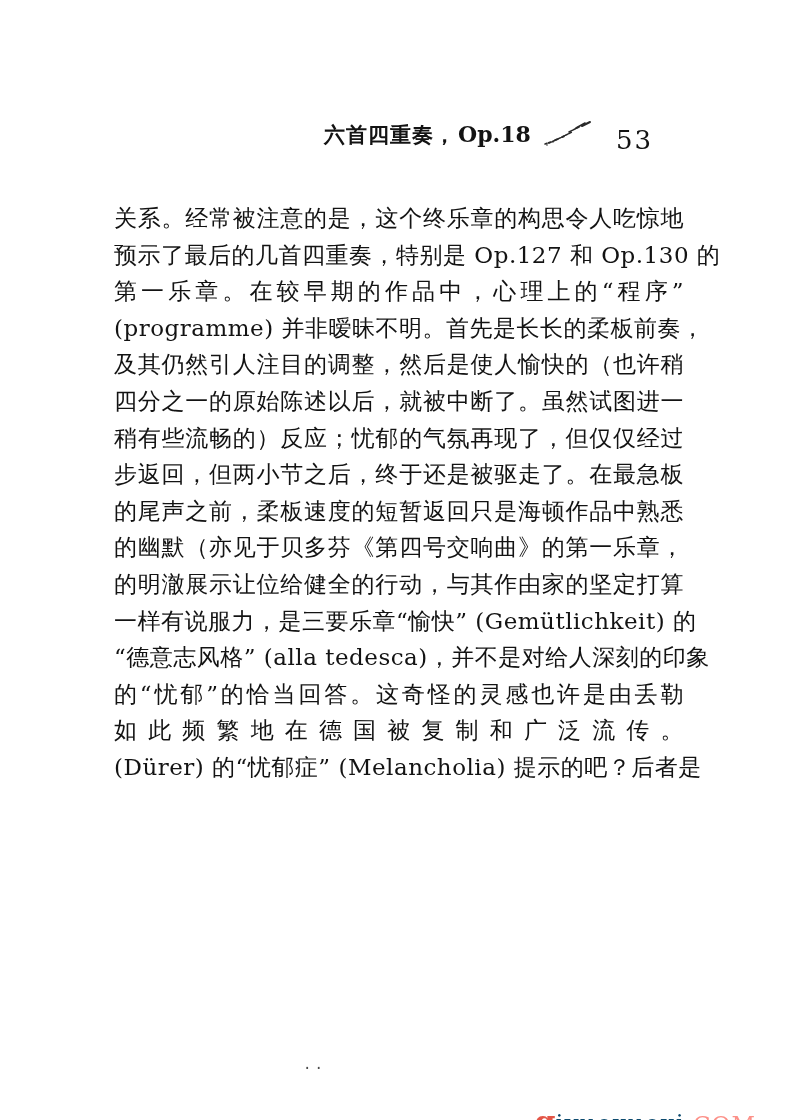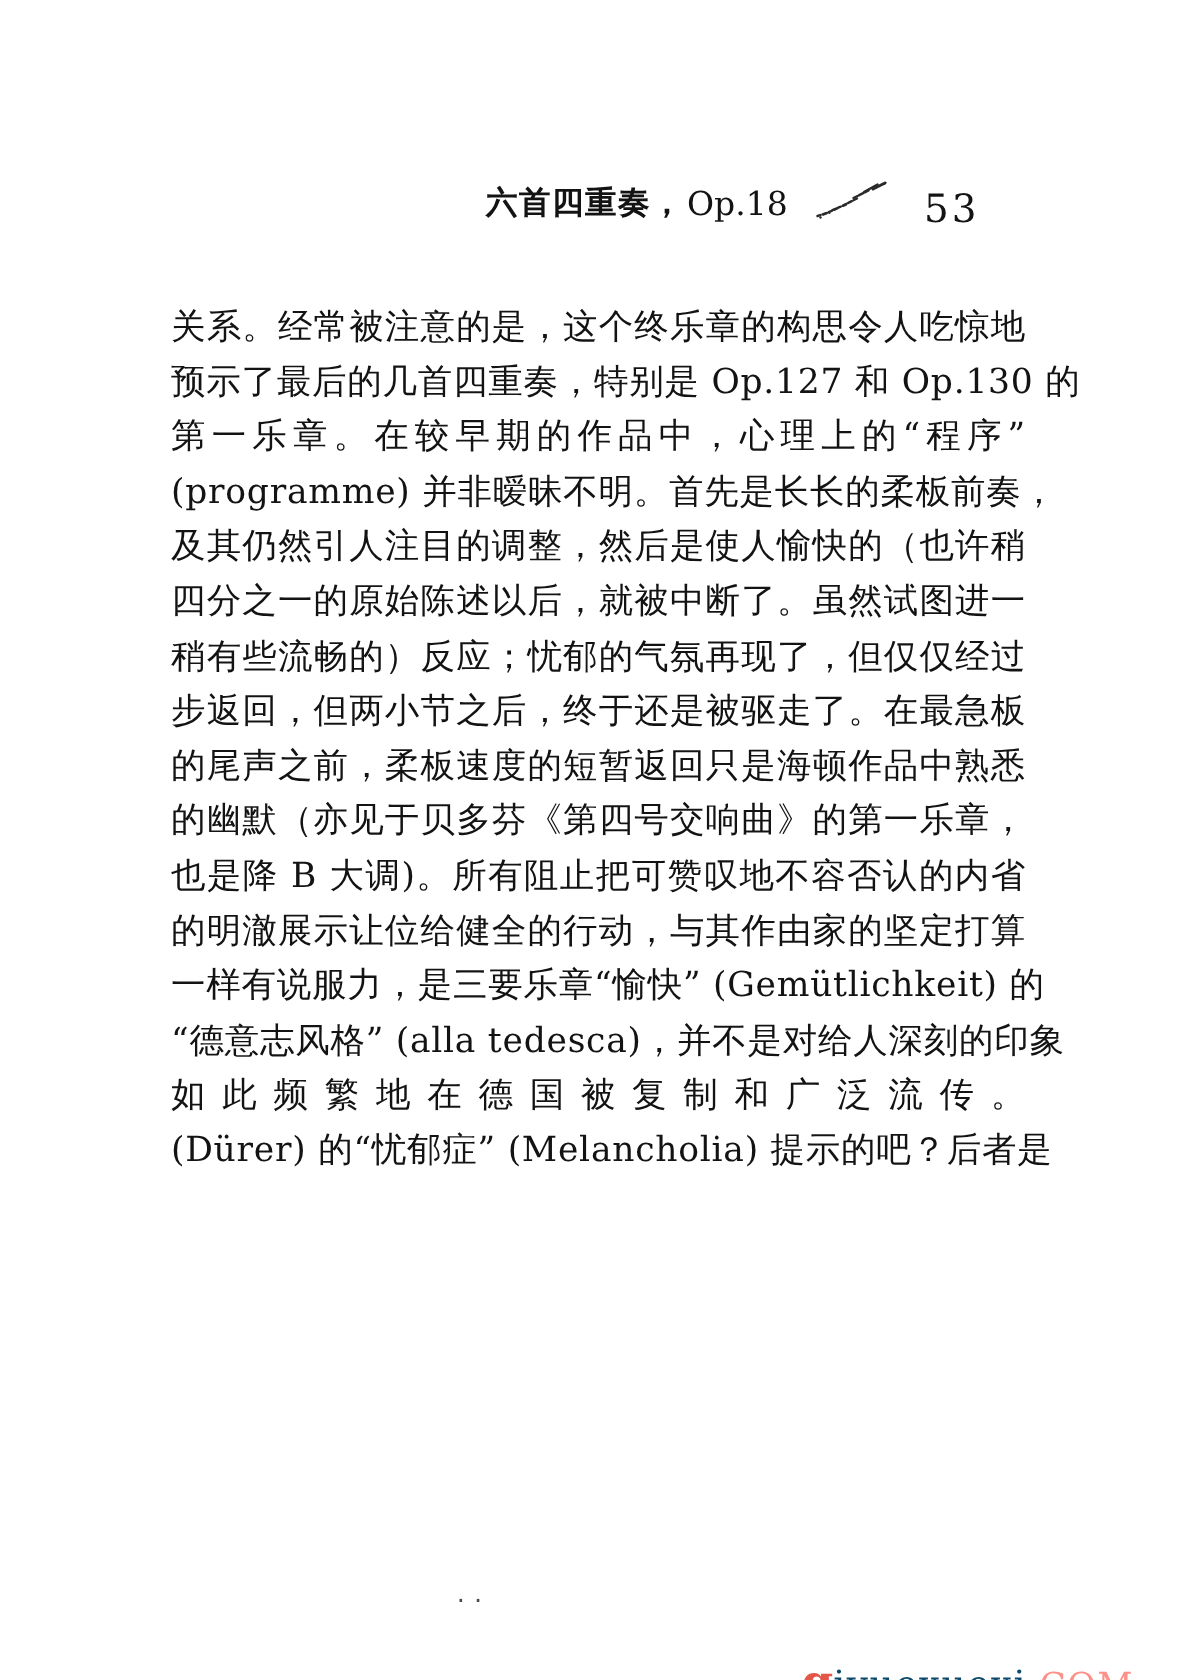--- a/index.html
+++ b/index.html
@@ -9,28 +9,28 @@
     margin:0 auto;
     background:#ffffff;
     font-family:"DejaVu Serif","Liberation Serif",serif;
     color:#131313;
     overflow:hidden;
   }
 
   
   .running-head {
     position:absolute; left:324px; top:121px;
-    display:flex; align-items:flex-end;
+    display:flex; align-items:flex-start;
     white-space:nowrap;
   }
   .head-title-cjk {
     font-size:21px; font-weight:bold; letter-spacing:1px;
   }
   .head-title-latin {
-    font-size:22px; font-weight:400; margin-left:2px;
+    font-size:22px; font-weight:700; margin-left:2px;
   }
   .ink-squiggle {
     position:absolute; left:542px; top:117px;
     width:52px; height:32px;
   }
   .page-number {
     position:absolute; left:616px; top:125px;
     font-size:26px; letter-spacing:2px;
   }
 
@@ -99,24 +99,24 @@
       <div class="line">关系。经常被注意的是，这个终乐章的构思令人吃惊地</div>
       <div class="line">预示了最后的几首四重奏，特别是 Op.127 和 Op.130 的</div>
       <div class="line">第一乐章。在较早期的作品中，心理上的“程序”</div>
       <div class="line">(programme) 并非暧昧不明。首先是长长的柔板前奏，</div>
       <div class="line">及其仍然引人注目的调整，然后是使人愉快的（也许稍</div>
       <div class="line">四分之一的原始陈述以后，就被中断了。虽然试图进一</div>
       <div class="line">稍有些流畅的）反应；忧郁的气氛再现了，但仅仅经过</div>
       <div class="line">步返回，但两小节之后，终于还是被驱走了。在最急板</div>
       <div class="line">的尾声之前，柔板速度的短暂返回只是海顿作品中熟悉</div>
       <div class="line">的幽默（亦见于贝多芬《第四号交响曲》的第一乐章，</div>
-      <div class="line">也是降 B 大调)。所有阻止把可赞叹地不容否认的内省</div>
       <div class="line">的明澈展示让位给健全的行动，与其作由家的坚定打算</div>
       <div class="line">一样有说服力，是三要乐章“愉快” (Gemütlichkeit) 的</div>
       <div class="line">“德意志风格” (alla tedesca)，并不是对给人深刻的印象</div>
+      <div class="line">的“忧郁”的恰当回答。这奇怪的灵感也许是由丢勒</div>
       <div class="line">如此频繁地在德国被复制和广泛流传。</div>
       <div class="line">(Dürer) 的“忧郁症” (Melancholia) 提示的吧？后者是</div>
     </div>
 
   <div class="scan-dots">..</div>
 
   <div class="watermark">
     <span class="wm-q" style="color: rgb(227, 86, 72);">q</span>
     <span class="wm-mid" style="color: #0c4a6e;">iyuexuexi</span>
     <span class="wm-com" style="color: rgb(252, 145, 137);">.COM</span>

